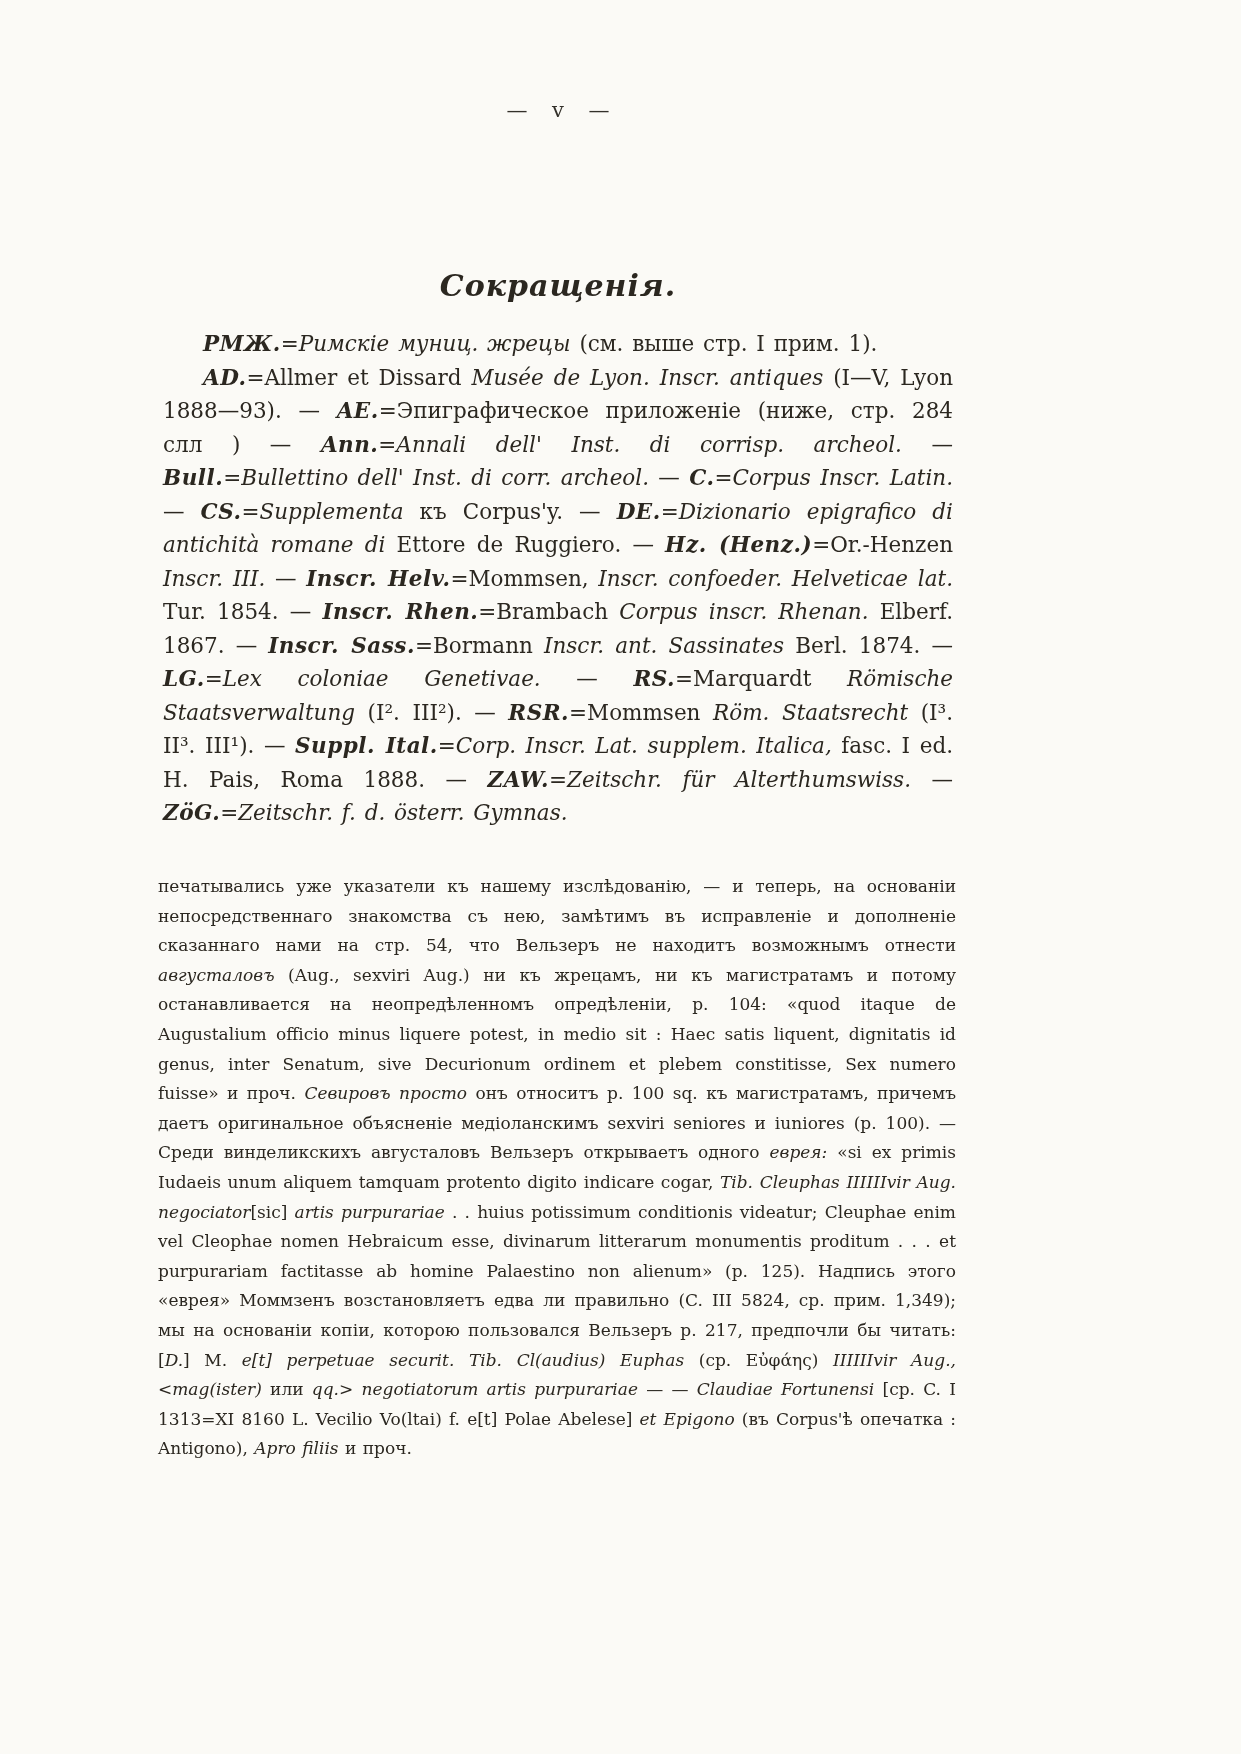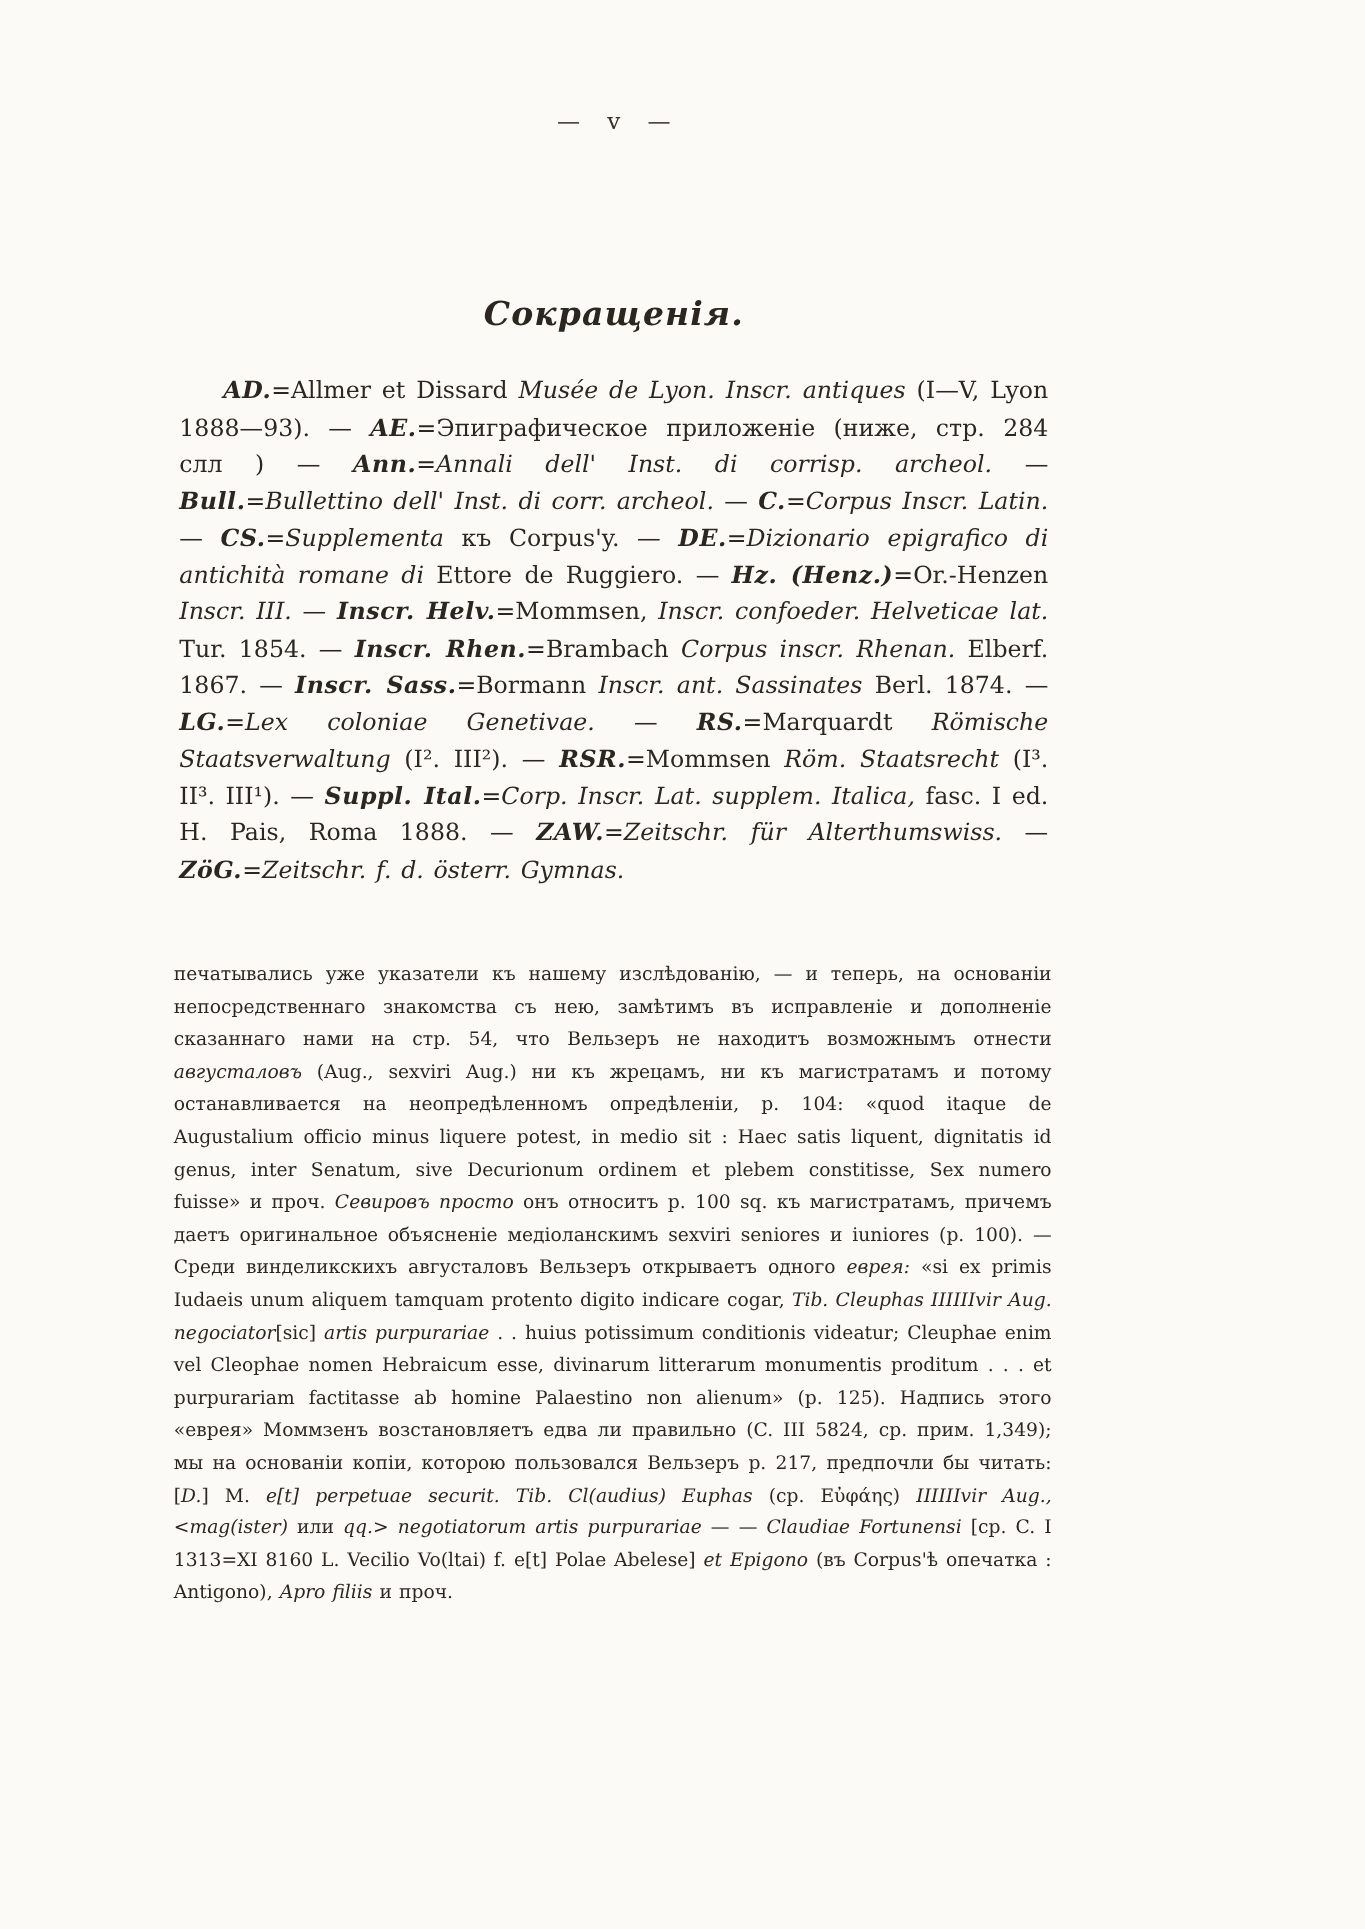--- a/index.html
+++ b/index.html
@@ -32,21 +32,21 @@
     left: 163px;
     width: 790px;
   }
   .heading {
     text-align: center;
     font-weight: bold;
     font-style: italic;
     font-size: 30px;
     letter-spacing: 1px;
     color: #2b2720;
-    margin-bottom: 36px;
+    margin-bottom: 24px;
   }
   .para {
     font-size: 21.5px;
     line-height: 33.5px;
     text-align: justify;
     text-indent: 40px;
     word-spacing: 2px;
     color: #2b2720;
   }
   .footnote {
@@ -67,19 +67,20 @@
 </head>
 <body>
 
 <div class="page">
 
   <div class="page-number">— v —</div>
 
   <div class="content">
     <h1 class="heading">Сокращенія.</h1>
 
+    <p class="para"><span class="seg-bi">РМЖ.</span><span class="seg-n">=</span><span class="seg-i">Римскіе муниц. жрецы</span><span class="seg-n"> (см. выше стр. I прим. 1).</span></p>
 
     <p class="para"><span class="seg-bi">AD.</span><span class="seg-n">=Allmer et Dissard </span><span class="seg-i">Musée de Lyon. Inscr. antiques</span><span class="seg-n"> (I—V, Lyon 1888—93). — </span><span class="seg-bi">AE.</span><span class="seg-n">=Эпиграфическое приложеніе (ниже, стр. 284 слл ) — </span><span class="seg-bi">Ann.</span><span class="seg-n">=</span><span class="seg-i">Annali dell' Inst. di corrisp. archeol.</span><span class="seg-n"> — </span><span class="seg-bi">Bull.</span><span class="seg-n">=</span><span class="seg-i">Bullettino dell' Inst. di corr. archeol.</span><span class="seg-n"> — </span><span class="seg-bi">C.</span><span class="seg-n">=</span><span class="seg-i">Corpus Inscr. Latin.</span><span class="seg-n"> — </span><span class="seg-bi">CS.</span><span class="seg-n">=</span><span class="seg-i">Supplementa</span><span class="seg-n"> къ Corpus'y. — </span><span class="seg-bi">DE.</span><span class="seg-n">=</span><span class="seg-i">Dizionario epigrafico di antichità romane di</span><span class="seg-n"> Ettore de Ruggiero. — </span><span class="seg-bi">Hz. (Henz.)</span><span class="seg-n">=Or.-Henzen </span><span class="seg-i">Inscr. III.</span><span class="seg-n"> — </span><span class="seg-bi">Inscr. Helv.</span><span class="seg-n">=Mommsen, </span><span class="seg-i">Inscr. confoeder. Helveticae lat.</span><span class="seg-n"> Tur. 1854. — </span><span class="seg-bi">Inscr. Rhen.</span><span class="seg-n">=Brambach </span><span class="seg-i">Corpus inscr. Rhenan.</span><span class="seg-n"> Elberf. 1867. — </span><span class="seg-bi">Inscr. Sass.</span><span class="seg-n">=Bormann </span><span class="seg-i">Inscr. ant. Sassinates</span><span class="seg-n"> Berl. 1874. — </span><span class="seg-bi">LG.</span><span class="seg-n">=</span><span class="seg-i">Lex coloniae Genetivae.</span><span class="seg-n"> — </span><span class="seg-bi">RS.</span><span class="seg-n">=Marquardt </span><span class="seg-i">Römische Staatsverwaltung</span><span class="seg-n"> (I². III²). — </span><span class="seg-bi">RSR.</span><span class="seg-n">=Mommsen </span><span class="seg-i">Röm. Staatsrecht</span><span class="seg-n"> (I³. II³. III¹). — </span><span class="seg-bi">Suppl. Ital.</span><span class="seg-n">=</span><span class="seg-i">Corp. Inscr. Lat. supplem. Italica,</span><span class="seg-n"> fasc. I ed. H. Pais, Roma 1888. — </span><span class="seg-bi">ZAW.</span><span class="seg-n">=</span><span class="seg-i">Zeitschr. für Alterthumswiss.</span><span class="seg-n"> — </span><span class="seg-bi">ZöG.</span><span class="seg-n">=</span><span class="seg-i">Zeitschr. f. d. österr. Gymnas.</span></p>
   </div>
 
   <div class="footnote"><span class="seg-n">печатывались уже указатели къ нашему изслѣдованію, — и теперь, на основаніи непосредственнаго знакомства съ нею, замѣтимъ въ исправленіе и дополненіе сказаннаго нами на стр. 54, что Вельзеръ не находитъ возможнымъ отнести </span><span class="seg-i">августаловъ</span><span class="seg-n"> (Aug., sexviri Aug.) ни къ жрецамъ, ни къ магистратамъ и потому останавливается на неопредѣленномъ опредѣленіи, p. 104: «quod itaque de Augustalium officio minus liquere potest, in medio sit : Haec satis liquent, dignitatis id genus, inter Senatum, sive Decurionum ordinem et plebem constitisse, Sex numero fuisse» и проч. </span><span class="seg-i">Севировъ просто</span><span class="seg-n"> онъ относитъ p. 100 sq. къ магистратамъ, причемъ даетъ оригинальное объясненіе медіоланскимъ sexviri seniores и iuniores (p. 100). — Среди винделикскихъ августаловъ Вельзеръ открываетъ одного </span><span class="seg-i">еврея:</span><span class="seg-n"> «si ex primis Iudaeis unum aliquem tamquam protento digito indicare cogar, </span><span class="seg-i">Tib. Cleuphas IIIIIIvir Aug. negociator</span><span class="seg-n">[sic] </span><span class="seg-i">artis purpurariae</span><span class="seg-n"> . . huius potissimum conditionis videatur; Cleuphae enim vel Cleophae nomen Hebraicum esse, divinarum litterarum monumentis proditum . . . et purpurariam factitasse ab homine Palaestino non alienum» (p. 125). Надпись этого «еврея» Моммзенъ возстановляетъ едва ли правильно (C. III 5824, ср. прим. 1,349); мы на основаніи копіи, которою пользовался Вельзеръ p. 217, предпочли бы читать: [</span><span class="seg-i">D.</span><span class="seg-n">] M. </span><span class="seg-i">e[t] perpetuae securit. Tib. Cl(audius) </span><span class="seg-i">Euphas</span><span class="seg-n"> (ср. Εὐφάης) </span><span class="seg-i">IIIIIIvir Aug., &lt;mag(ister) </span><span class="seg-n">или</span><span class="seg-i"> qq.&gt; negotiatorum artis purpurariae</span><span class="seg-n"> — — </span><span class="seg-i">Claudiae Fortunensi</span><span class="seg-n"> [ср. C. I 1313=XI 8160 L. Vecilio Vo(ltai) f. e[t] Polae Abelese] </span><span class="seg-i">et Epigono</span><span class="seg-n"> (въ Corpus'ѣ опечатка : Antigono), </span><span class="seg-i">Apro filiis</span><span class="seg-n"> и проч.</span></div>
 
 </div>
 
 </body></html>

